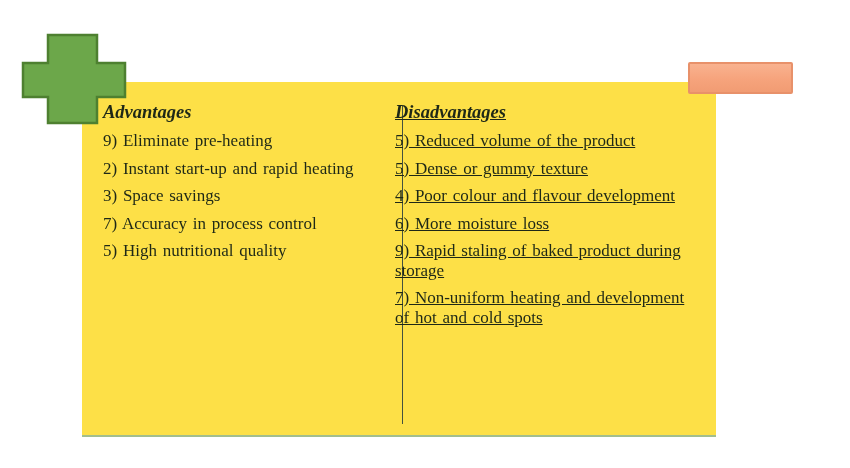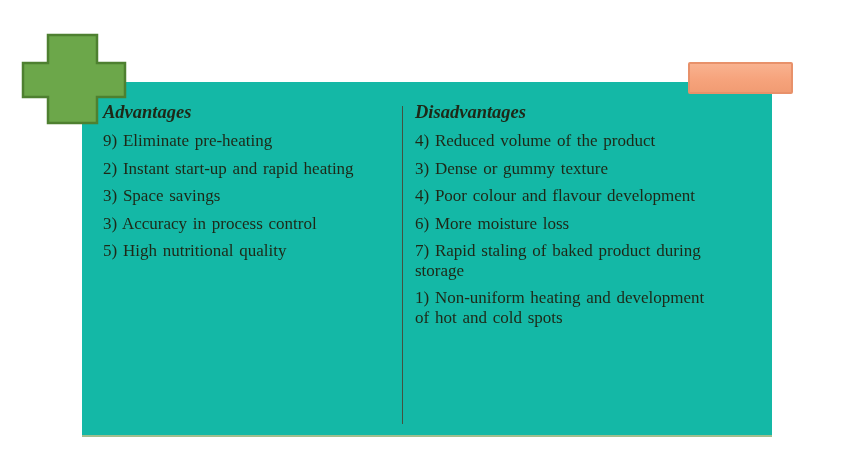--- a/index.html
+++ b/index.html
@@ -8,23 +8,23 @@
     width: 850px;
     height: 468px;
     background: #ffffff;
     overflow: hidden;
     font-family: "Liberation Serif", "DejaVu Serif", serif;
   }
   .panel {
     position: absolute;
     left: 82px;
     top: 82px;
-    width: 690px;
+    width: 634px;
     height: 353px;
-    background: #14b8a6;
+    background: #fde047;
     border-bottom: 2px solid #A2BE8E;
     z-index: 1;
   }
   .cross-svg {
     position: absolute;
     left: 21px;
     top: 33px;
     z-index: 3;
   }
   .accent-bar {
@@ -46,21 +46,21 @@
     width: 1px;
     height: 318px;
     background: #44523F;
   }
   .col {
     position: absolute;
     top: 20px;
     color: #1E2817;
   }
   .col-advantages { left: 21px; width: 296px; }
-  .col-disadvantages { left: 333px; width: 318px; }
+  .col-disadvantages { left: 313px; width: 318px; text-decoration: underline; }
   .col-title {
     font-weight: bold;
     font-style: italic;
     font-size: 18.5px;
     line-height: 21px;
     margin-bottom: 8px;
   }
   .item {
     font-size: 17px;
     line-height: 19.5px;
@@ -83,33 +83,33 @@
   <div class="panel">
 
     <div class="divider"></div>
 
     <div class="col col-advantages">
       <div class="col-title">Advantages</div>
       <div class="items">
           <div class="item">9) Eliminate pre-heating</div>
           <div class="item">2) Instant start-up and rapid heating</div>
           <div class="item">3) Space savings</div>
-          <div class="item">3) Accuracy in process control</div>
+          <div class="item">7) Accuracy in process control</div>
           <div class="item">5) High nutritional quality</div>
         </div>
     </div>
 
     <div class="col col-disadvantages">
       <div class="col-title">Disadvantages</div>
       <div class="items">
-          <div class="item">4) Reduced volume of the product</div>
-          <div class="item">3) Dense or gummy texture</div>
+          <div class="item">5) Reduced volume of the product</div>
+          <div class="item">5) Dense or gummy texture</div>
           <div class="item">4) Poor colour and flavour development</div>
           <div class="item">6) More moisture loss</div>
-          <div class="item">7) Rapid staling of baked product during
+          <div class="item">9) Rapid staling of baked product during
 storage</div>
-          <div class="item">1) Non-uniform heating and development
+          <div class="item">7) Non-uniform heating and development
 of hot and cold spots</div>
         </div>
     </div>
 
   </div>
 </div>
 
 </body></html>

